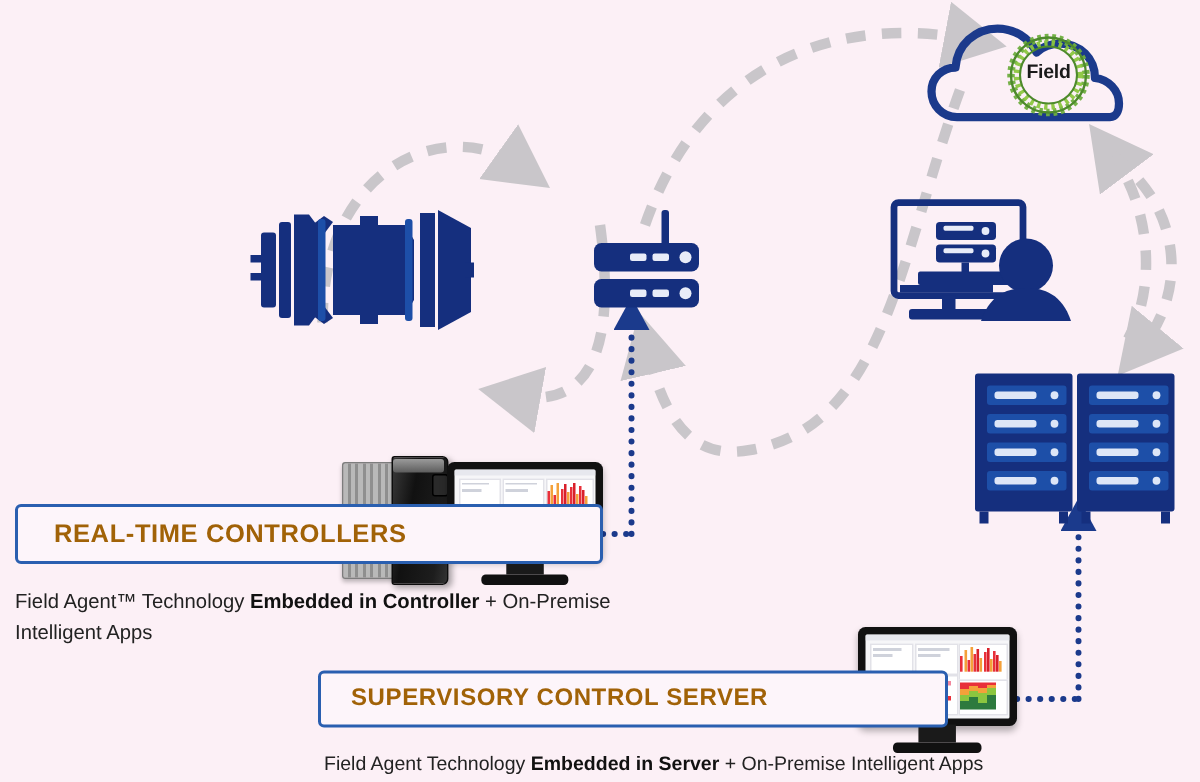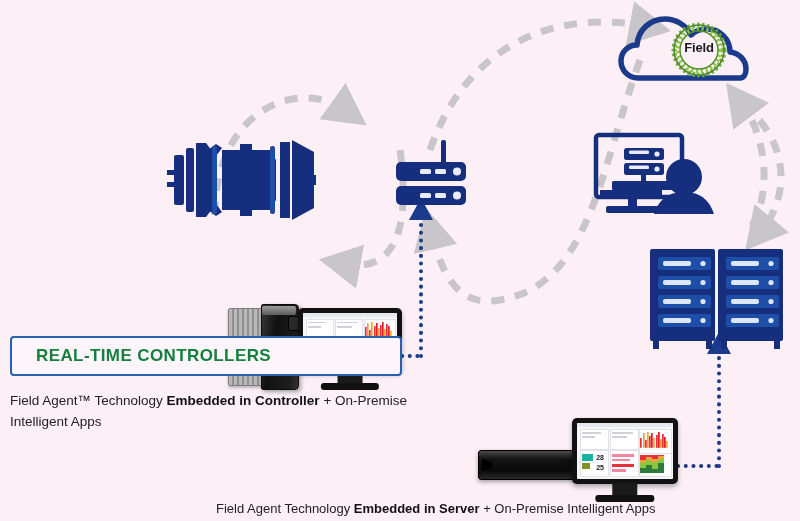--- a/index.html
+++ b/index.html
@@ -18,21 +18,21 @@
   .pill{
     position:absolute;
     border:2px solid #2a5fb0;
     background:#fdf5fa;
     border-radius:4px;
     display:flex;align-items:center;
     box-sizing:border-box;
   }
   .pill span{
     font-weight:bold;
-    color:#15803d;
+    color:#a16207;
     letter-spacing:.4px;
     white-space:nowrap;
   }
   #pill-rtc{left:10px;top:336px;width:392px;height:40px;}
   #pill-rtc span{font-size:17px;padding-left:24px;}
   #pill-scs{left:212px;top:447px;width:420px;height:38px;}
   #pill-scs span{font-size:16px;padding-left:20px;}
 
   
   .caption{
@@ -364,20 +364,23 @@
       </div>
     </div>
     <div class="stand"></div>
     <div class="base"></div>
   </div>
 
   <div class="pill" id="pill-rtc">
     <span>REAL-TIME CONTROLLERS</span>
   </div>
 
+  <div class="pill" id="pill-scs">
+    <span>SUPERVISORY CONTROL SERVER</span>
+  </div>
 
   <div class="caption" id="cap-scs"><span>Field Agent Technology </span><b>Embedded in Server</b><span> + On-Premise Intelligent Apps</span></div>
 
   <div class="caption" id="cap-rtc"><span>Field Agent™ Technology </span><b>Embedded in Controller</b><span> + On-Premise Intelligent Apps</span></div>
 
   <div id="predix-word">Field</div>
 
 </div>
 
 </body></html>

